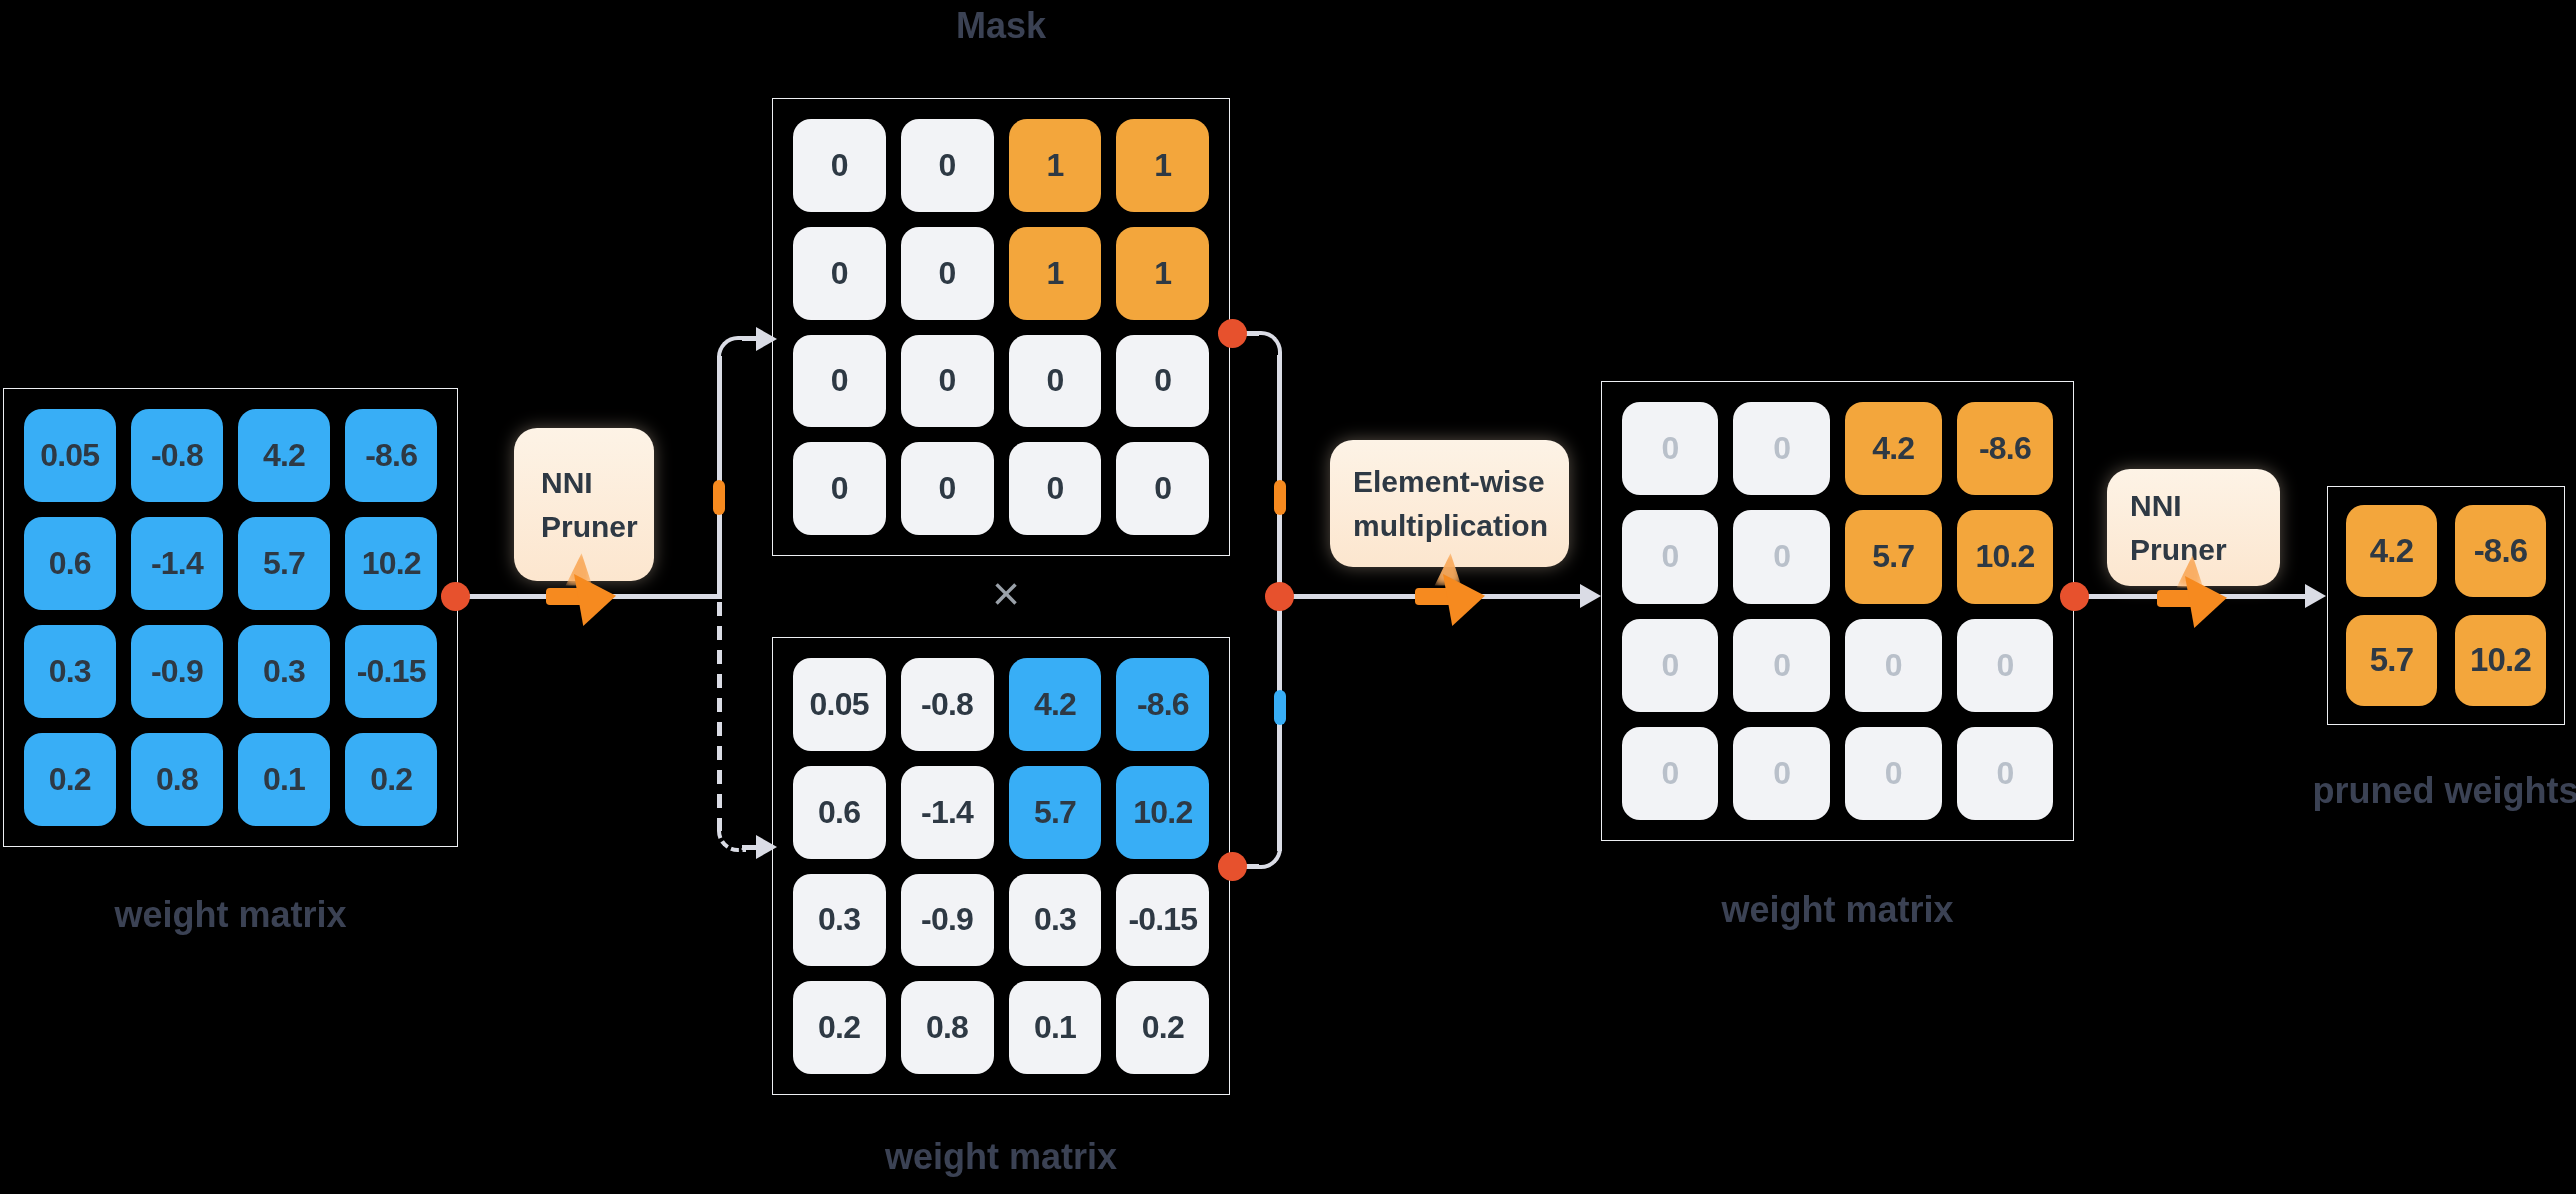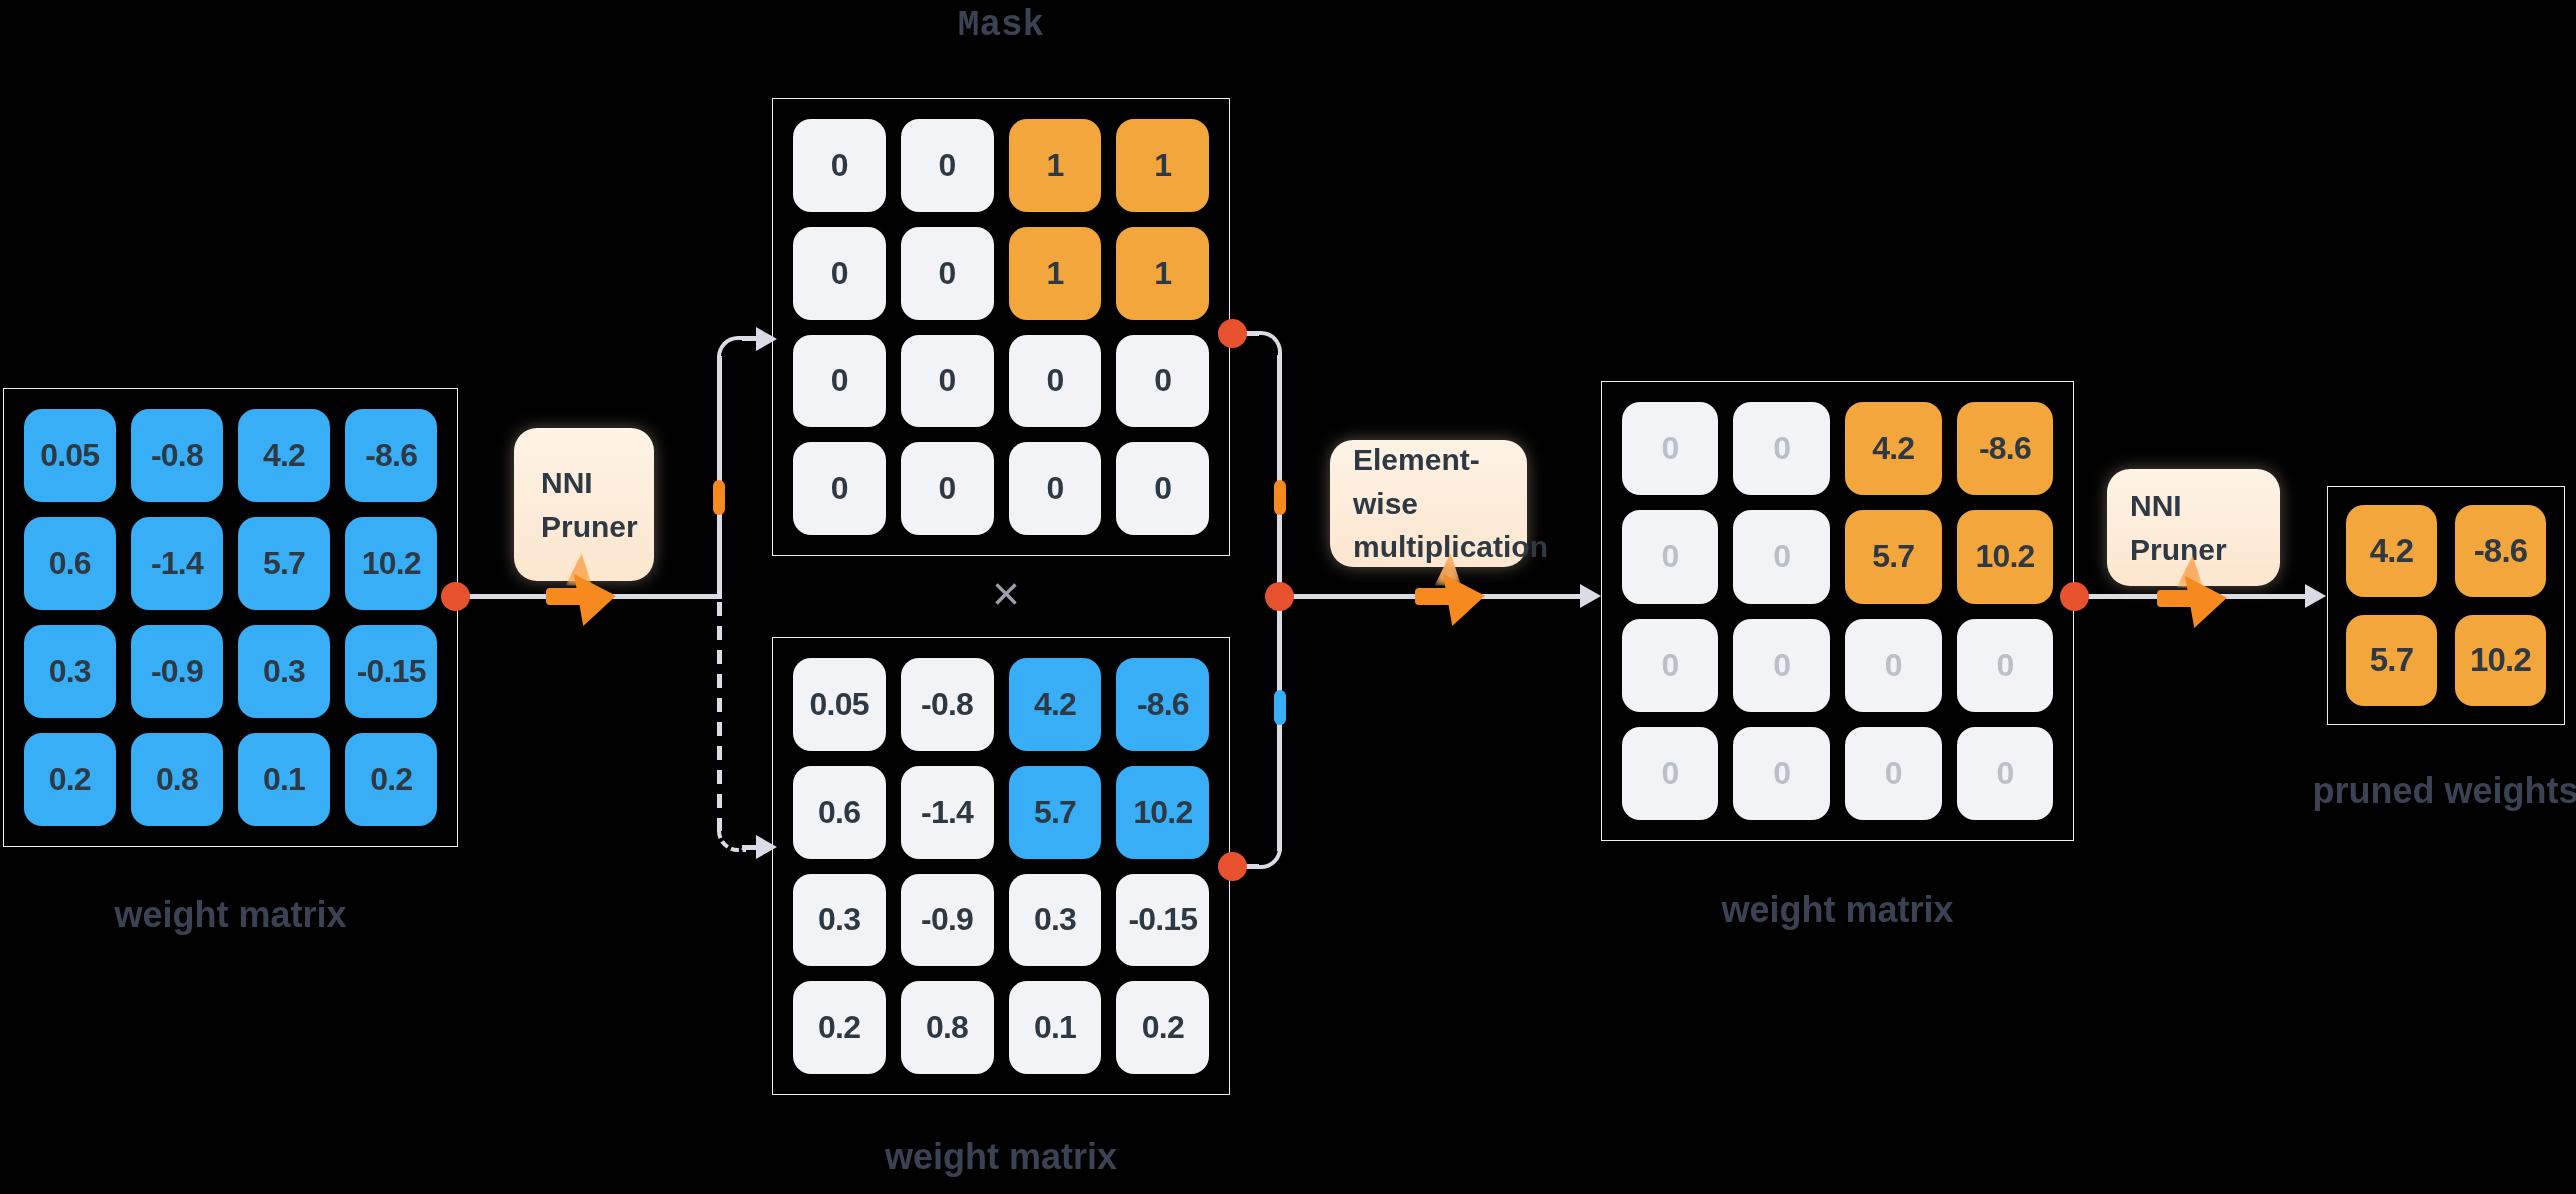--- a/index.html
+++ b/index.html
@@ -28,32 +28,32 @@
   [data-name="mask-matrix"]{left:772px;top:98px;width:458px;height:458px;}
   [data-name="weight-matrix-middle"]{left:772px;top:637px;width:458px;height:458px;}
   [data-name="weight-matrix-result"]{left:1601px;top:381px;width:473px;height:460px;}
   [data-name="pruned-weights-matrix"]{left:2327px;top:486px;width:238px;height:239px;}
   [data-name="pruned-weights-matrix"] .cell{font-size:33px;}
 
   
   .caption{position:absolute;text-align:center;font-size:36px;font-weight:700;
            color:var(--caption);letter-spacing:0px;}
   [data-name="caption-weight-left"]{left:3px;top:894px;width:455px;}
-  [data-name="mask-title"]{left:772px;top:4.5px;width:458px;font-family:Liberation Mono, monospace;}
+  [data-name="mask-title"]{left:772px;top:4.5px;width:458px;}
   [data-name="caption-weight-middle"]{left:772px;top:1136px;width:458px;}
   [data-name="caption-weight-result"]{left:1601px;top:889px;width:473px;}
   [data-name="caption-pruned-weights"]{left:2294px;top:770px;width:303px;}
 
   
   .note-box{position:absolute;border-radius:23px;display:flex;flex-direction:column;
             justify-content:center;background:linear-gradient(180deg,var(--box-top) 0%,var(--box-bottom) 115%);
             color:var(--text-dark);font-weight:700;font-size:30px;line-height:1.45;
             box-shadow:0 0 16.7px rgba(252,228,203,.35);}
   [data-name="nni-pruner-box"]{left:514px;top:428px;width:140px;height:153px;padding-left:27px;}
-  [data-name="elementwise-box"]{left:1330px;top:440px;width:197px;height:127px;padding-left:23px;}
+  [data-name="elementwise-box"]{left:1330px;top:440px;width:239px;height:127px;padding-left:23px;}
   [data-name="nni-speedup-box"]{left:2107px;top:469px;width:173px;height:117px;padding-left:23px;}
 
   
   .h-line{position:absolute;height:4.5px;background:var(--line);}
   .v-line{position:absolute;width:4.5px;background:var(--line);}
   .h-dash{position:absolute;height:4.5px;background:repeating-linear-gradient(90deg,var(--line) 0 13.6px,transparent 13.6px 24px);}
   .v-dash{position:absolute;width:4.5px;background:repeating-linear-gradient(180deg,var(--line) 0 13.6px,transparent 13.6px 24px);}
   .corner{position:absolute;}
   [data-name="main-line-left"]{left:455px;top:594px;width:267px;}
   [data-name="mask-branch-vertical"]{left:717px;top:356px;height:242px;}

